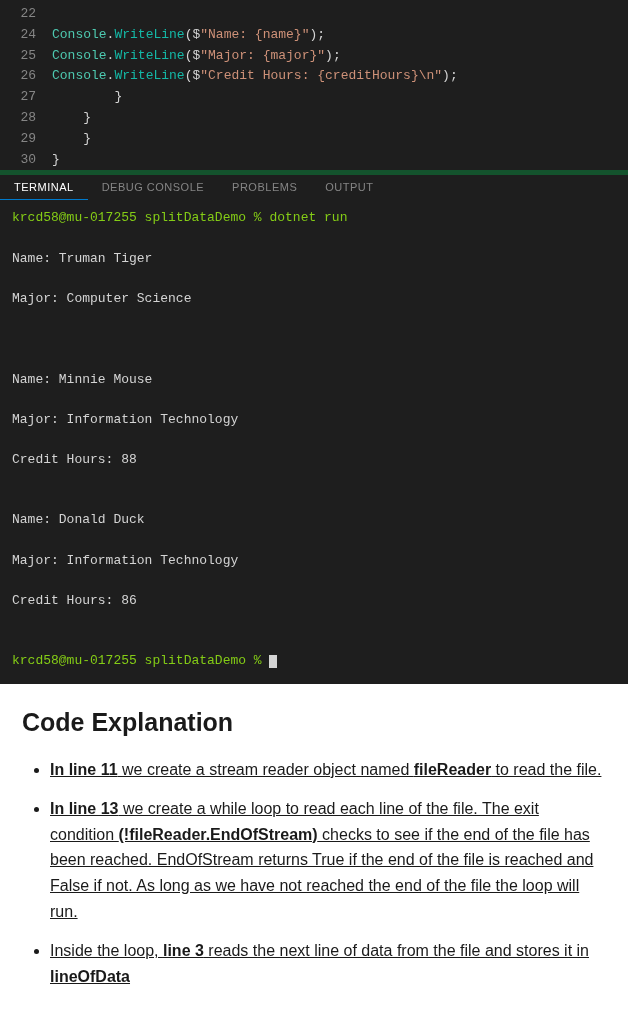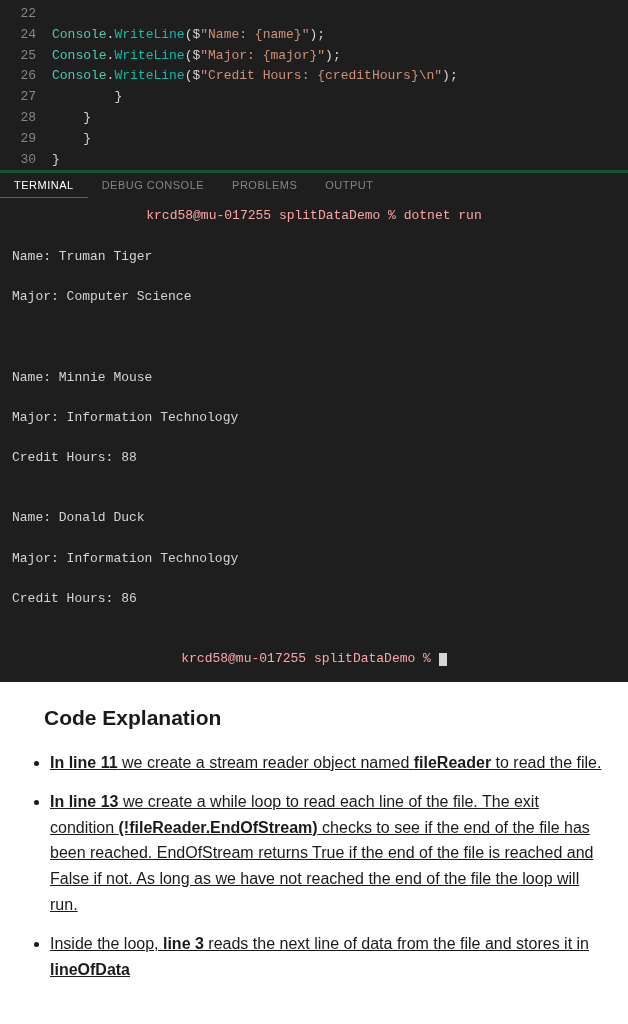--- a/index.html
+++ b/index.html
@@ -52,21 +52,21 @@
 
     .kw-white { color: #d4d4d4; }
     .kw-yellow { color: #14b8a6; }
     .kw-string { color: #ce9178; }
     .kw-green { color: #4ec9b0; }
 
     
     .terminal-tabs {
       background: #1e1e1e;
       display: flex;
-      border-top: 3px solid #14532d;
+      border-top: 5px solid #14532d;
       padding: 0;
     }
 
     .terminal-tab {
       padding: 6px 14px;
       font-size: 11px;
       font-family: -apple-system, BlinkMacSystemFont, 'Segoe UI', Arial, sans-serif;
       cursor: pointer;
       color: #cccccc;
       border-bottom: 1px solid #007acc;
@@ -90,44 +90,42 @@
       font-size: 13px;
       color: #d4d4d4;
       line-height: 1.55;
     }
 
     .terminal-line {
       display: block;
     }
 
     .terminal-prompt {
-      color: #fca5a5;
-      text-align: center;
+      color: #84cc16;
     }
 
     .terminal-cursor {
       display: inline-block;
       width: 8px;
       height: 13px;
       background: #d4d4d4;
       vertical-align: text-bottom;
     }
 
     
     .content-section {
       padding: 24px 22px 32px 22px;
       background: #ffffff;
     }
 
     .section-title {
-      font-size: 21px;
+      font-size: 25px;
       font-weight: 600;
       color: #1a1a1a;
       margin-bottom: 20px;
-      margin-left: 22px;
     }
 
     .bullet-list {
       list-style: disc;
       padding-left: 28px;
       text-decoration: underline;
     }
 
     .bullet-list li {
       font-size: 16px;

